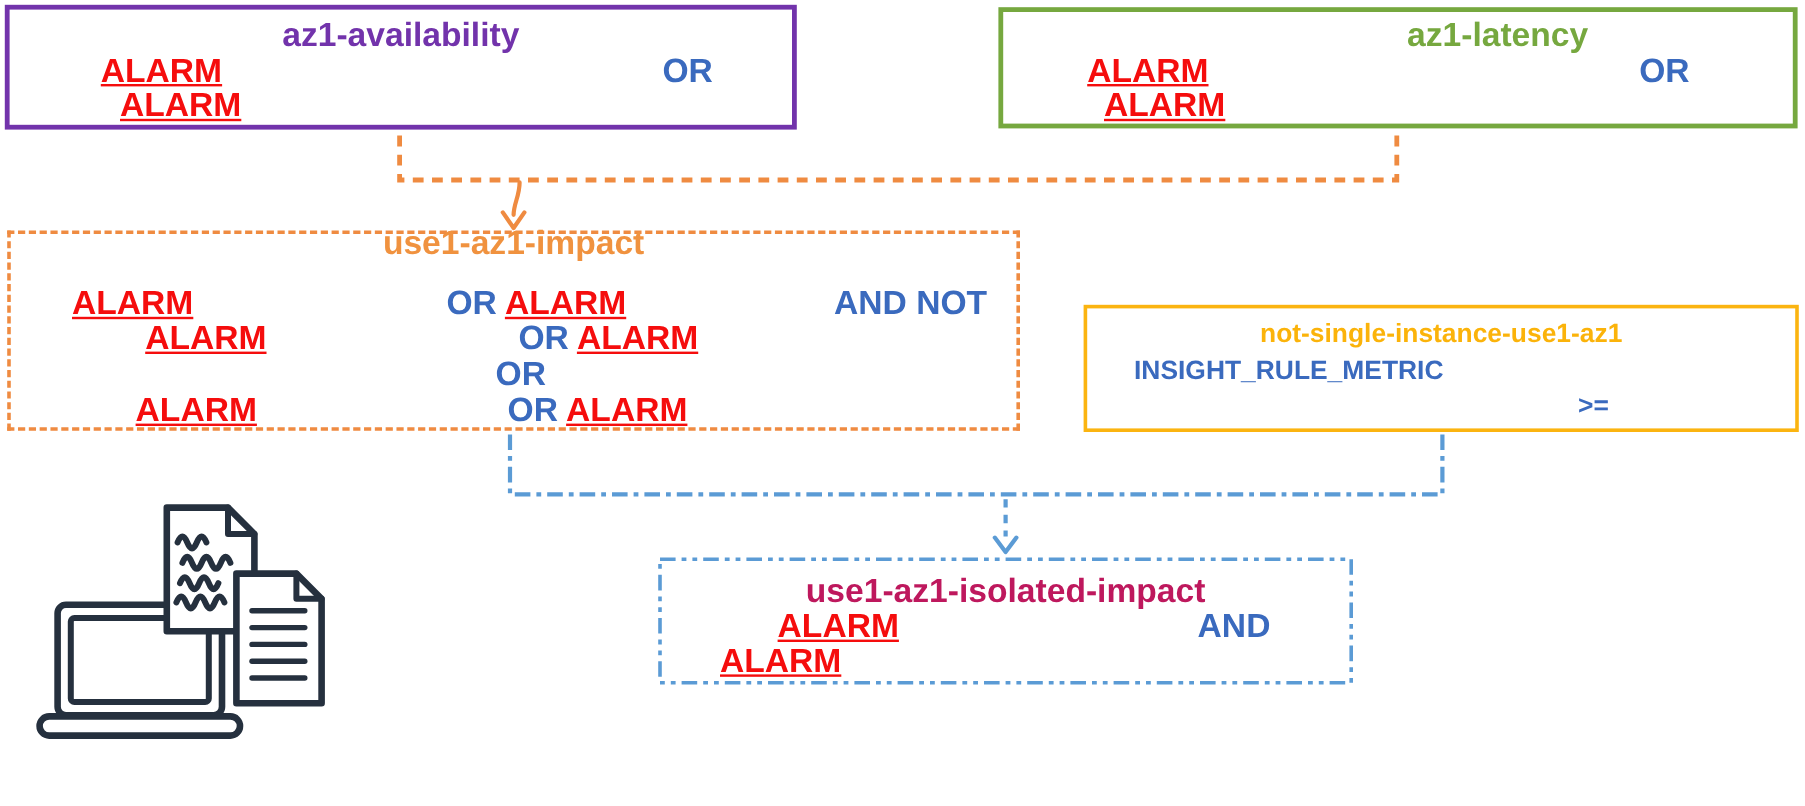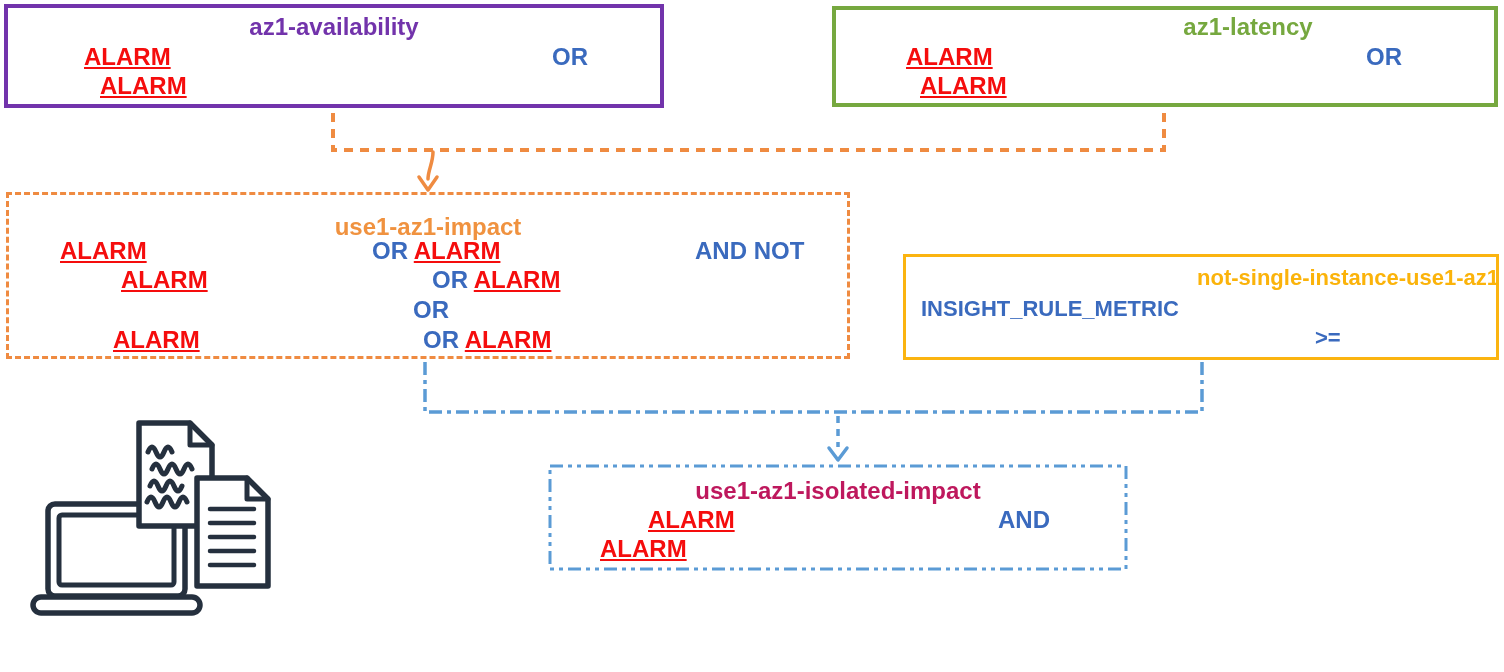--- a/index.html
+++ b/index.html
@@ -6,29 +6,29 @@
   body{
     width:1504px;height:672px;position:relative;background:#ffffff;
     font-family:"Liberation Sans", sans-serif;overflow:hidden;
   }
   .layer{position:absolute;left:0;top:0;width:1504px;height:672px;}
   .box{position:absolute;box-sizing:border-box;background:transparent;}
   .box-availability{left:4px;top:4px;width:660px;height:104px;border:4px solid #7233ab;}
   .box-latency{left:832px;top:6px;width:666px;height:101px;border:4px solid #76a83f;}
   .box-impact{left:6px;top:192px;width:844px;height:167px;border:3px dashed #ef8b41;}
   .box-notsingle{left:903px;top:254px;width:596px;height:106px;border:3px solid #fbb410;}
-  .t{position:absolute;font-weight:bold;font-size:24px;line-height:1.1;white-space:nowrap;}
+  .t{position:absolute;font-weight:bold;font-size:28px;line-height:1.1;white-space:nowrap;}
   .fs22{font-size:22px;}
   .ctr{text-align:center;}
   .red{color:#f50d0d;text-decoration:underline;}
   .blue{color:#3a6abe;text-align:right;}
   .purple{color:#7233ab;}
   .green{color:#76a83f;}
   .orange{color:#f0923f;}
-  .gold{color:#fbb30a;text-align:right;}
+  .gold{color:#fbb30a;}
   .lblue{color:#be185d;}
   svg{display:block;}
 </style>
 </head>
 <body>
 
 <svg class="layer" width="1504" height="672" viewBox="0 0 1504 672" xmlns="http://www.w3.org/2000/svg">
 
   <path d="M333,113 L333,150 L1164,150 L1164,110" fill="none" stroke="#ef8b41" stroke-width="4" stroke-dasharray="9 7"></path>
   <path d="M433,152 C433,163 428,170 428,179" fill="none" stroke="#ef8b41" stroke-width="3.5" stroke-linecap="round"></path>
@@ -71,39 +71,39 @@
 <div class="t ctr purple" style="left:4px;top:14px;width:660px;">az1-availability</div>
 <div class="t red" style="left:84px;top:44px;">ALARM</div>
 <div class="t red" style="left:100px;top:73px;">ALARM</div>
 <div class="t blue" style="left:552px;top:44px;">OR</div>
 
 <div class="t ctr green" style="left:832px;top:14px;width:776px;padding-left:28px;">az1-latency</div>
 <div class="t red" style="left:906px;top:44px;">ALARM</div>
 <div class="t red" style="left:920px;top:73px;">ALARM</div>
 <div class="t blue" style="left:1366px;top:44px;">OR</div>
 
-<div class="t ctr orange" style="left:6px;top:214px;width:844px;">use1-az1-impact</div>
+<div class="t ctr orange" style="left:6px;top:188px;width:844px;">use1-az1-impact</div>
 <div class="t red" style="left:60px;top:238px;">ALARM</div>
 <div class="t" style="left:372px;top:238px;">
   <span class="blue">OR</span>
   <span class="red">ALARM</span>
 </div>
 <div class="t blue" style="left:695px;top:238px;">AND NOT</div>
 <div class="t red" style="left:121px;top:267px;">ALARM</div>
 <div class="t" style="left:432px;top:267px;">
   <span class="blue">OR</span>
   <span class="red">ALARM</span>
 </div>
 <div class="t blue" style="left:413px;top:297px;">OR</div>
 <div class="t red" style="left:113px;top:327px;">ALARM</div>
 <div class="t" style="left:423px;top:327px;">
   <span class="blue">OR</span>
   <span class="red">ALARM</span>
 </div>
 
 <div class="t ctr gold fs22" style="left:903px;top:266px;width:596px;">not-single-instance-use1-az1</div>
-<div class="t blue fs22" style="left:921px;top:297px;">INSIGHT_RULE_METRIC</div>
+<div class="t blue fs22" style="left:945px;top:297px;">INSIGHT_RULE_METRIC</div>
 <div class="t blue fs22" style="left:1315px;top:326px;">&gt;=</div>
 
 <div class="t ctr lblue" style="left:550px;top:478px;width:576px;">use1-az1-isolated-impact</div>
 <div class="t red" style="left:648px;top:507px;">ALARM</div>
 <div class="t blue" style="left:998px;top:507px;">AND</div>
 <div class="t red" style="left:600px;top:536px;">ALARM</div>
 
 </body></html>

